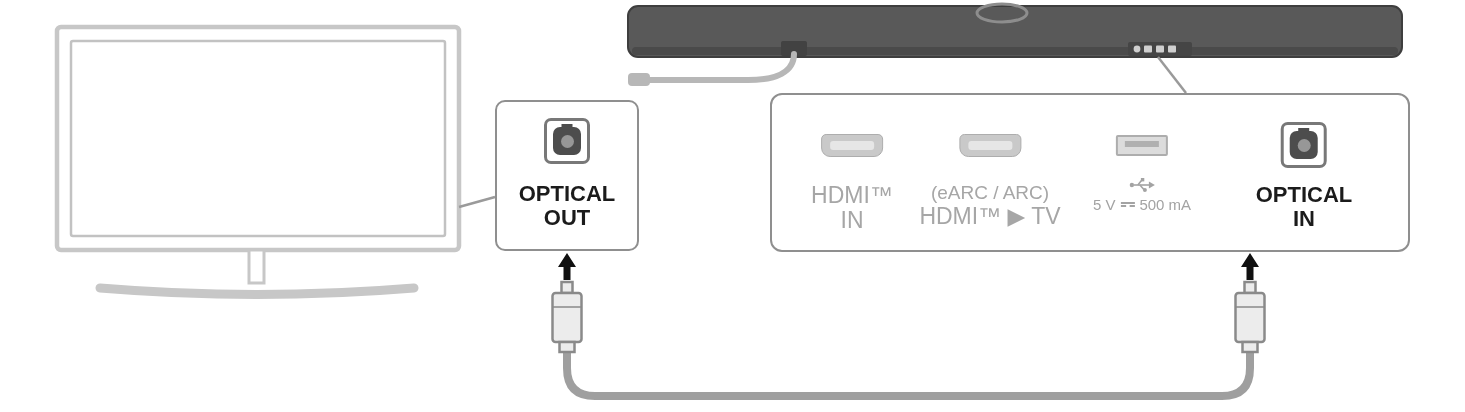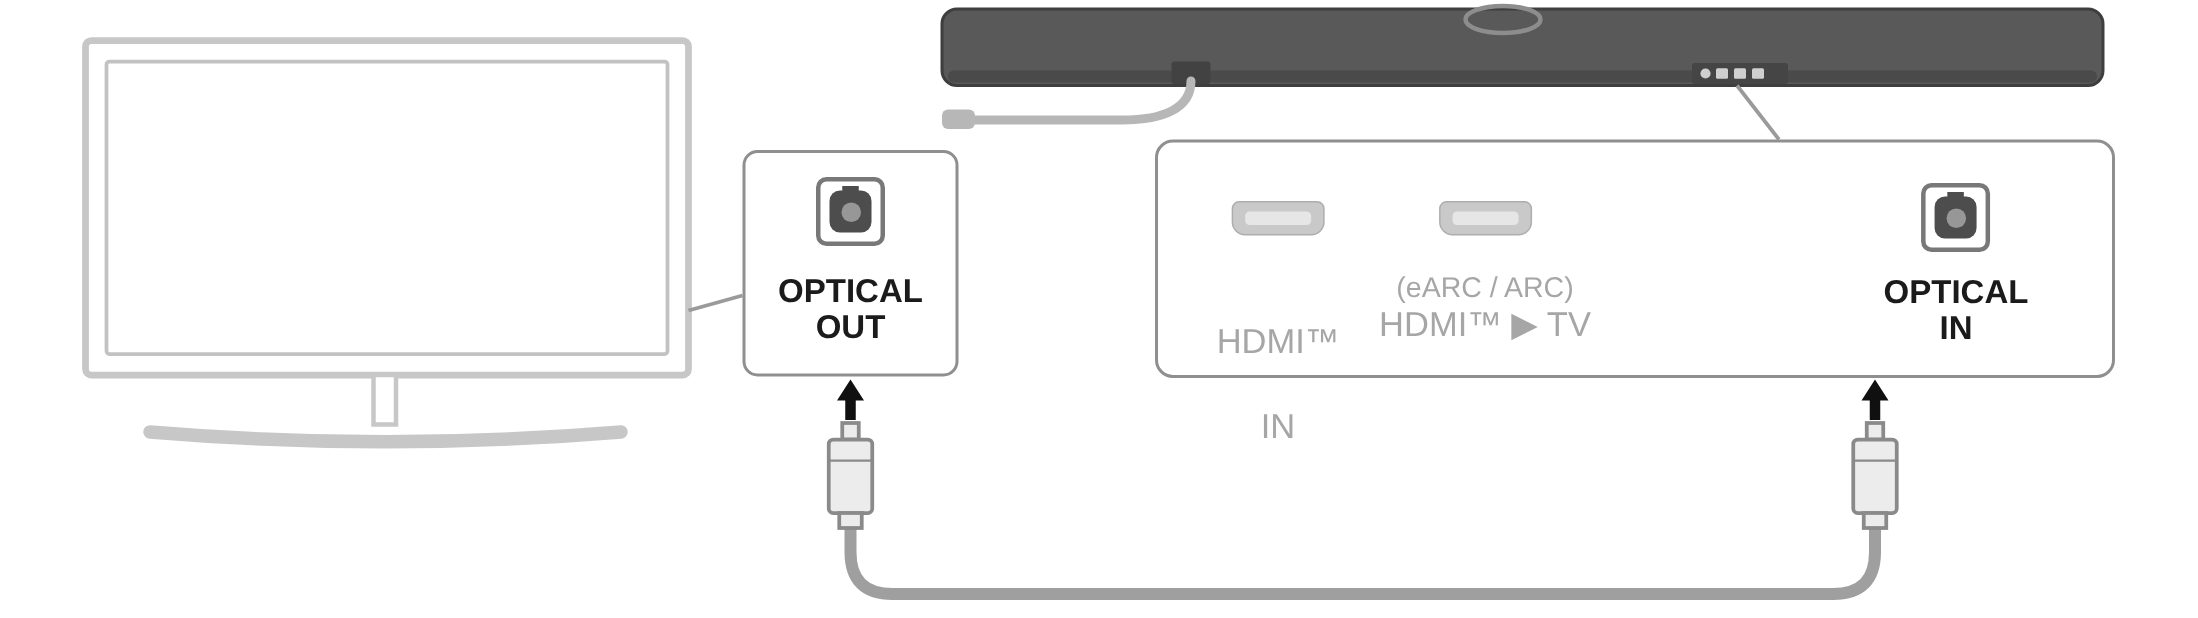--- a/index.html
+++ b/index.html
@@ -109,40 +109,61 @@
           <div class="optical-hole"></div>
         </div>
       </div>
     </div>
     <div class="port-label active">OPTICAL</div>
     <div class="port-label active">OUT</div>
   </div>
 
   <div class="callout ports-panel">
 
-    <div class="port-group" style="left:80px;gap:32px;">
+    <div class="port-group" style="left:80px;">
       <div class="icon-slot">
         <div class="hdmi-icon">
           <div class="hdmi-slot"></div>
         </div>
       </div>
       <div class="port-label">HDMI™</div>
       <div class="port-label">IN</div>
     </div>
 
     <div class="port-group" style="left:218px;">
       <div class="icon-slot">
         <div class="hdmi-icon">
           <div class="hdmi-slot"></div>
         </div>
       </div>
       <div class="port-label secondary">(eARC / ARC)</div>
       <div class="port-label">HDMI™ ▶ TV</div>
     </div>
 
+    <div class="port-group" style="left:370px;">
+      <div class="icon-slot tight">
+        <div class="usb-icon">
+          <div class="usb-slot"></div>
+        </div>
+      </div>
+      <svg class="usb-symbol" width="26" height="16" viewBox="0 0 26 16">
+        <circle cx="3" cy="8" r="2.2" fill="#a3a3a3"></circle>
+        <line x1="5" y1="8" x2="21" y2="8" stroke="#a3a3a3" stroke-width="1.6"></line>
+        <polygon points="20,4.5 26,8 20,11.5" fill="#a3a3a3"></polygon>
+        <line x1="9" y1="8" x2="13" y2="3" stroke="#a3a3a3" stroke-width="1.6"></line>
+        <rect x="12" y="1" width="3.4" height="3.4" fill="#a3a3a3"></rect>
+        <line x1="11" y1="8" x2="15" y2="12.5" stroke="#a3a3a3" stroke-width="1.6"></line>
+        <circle cx="16" cy="13" r="2" fill="#a3a3a3"></circle>
+      </svg>
+      <div class="usb-rating">
+        <span>5 V</span>
+        <span class="dc-icon"></span>
+        <span>500 mA</span>
+      </div>
+    </div>
 
     <div class="port-group" style="left:532px;">
       <div class="icon-slot">
         <div class="optical-icon">
           <div class="optical-tab"></div>
           <div class="optical-inner">
             <div class="optical-hole"></div>
           </div>
         </div>
       </div>

